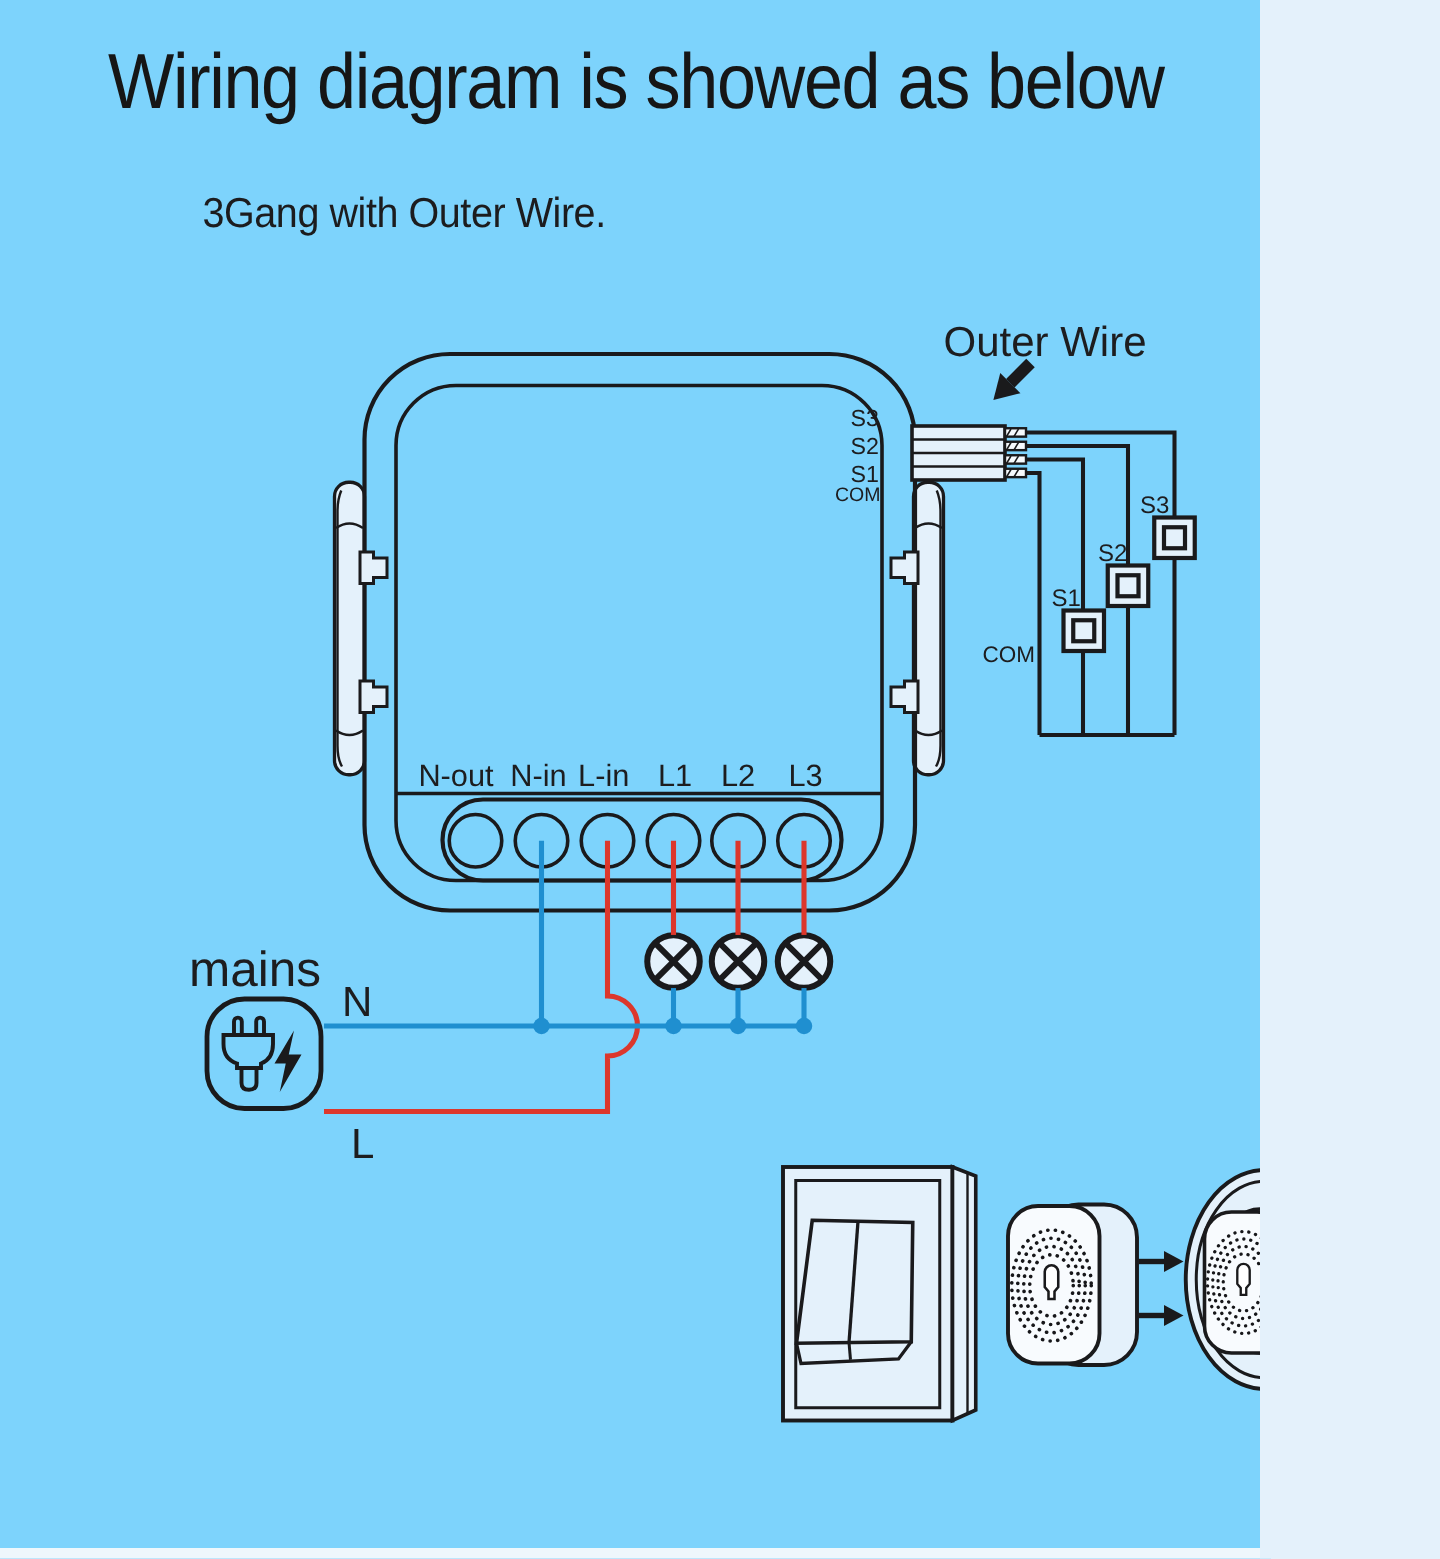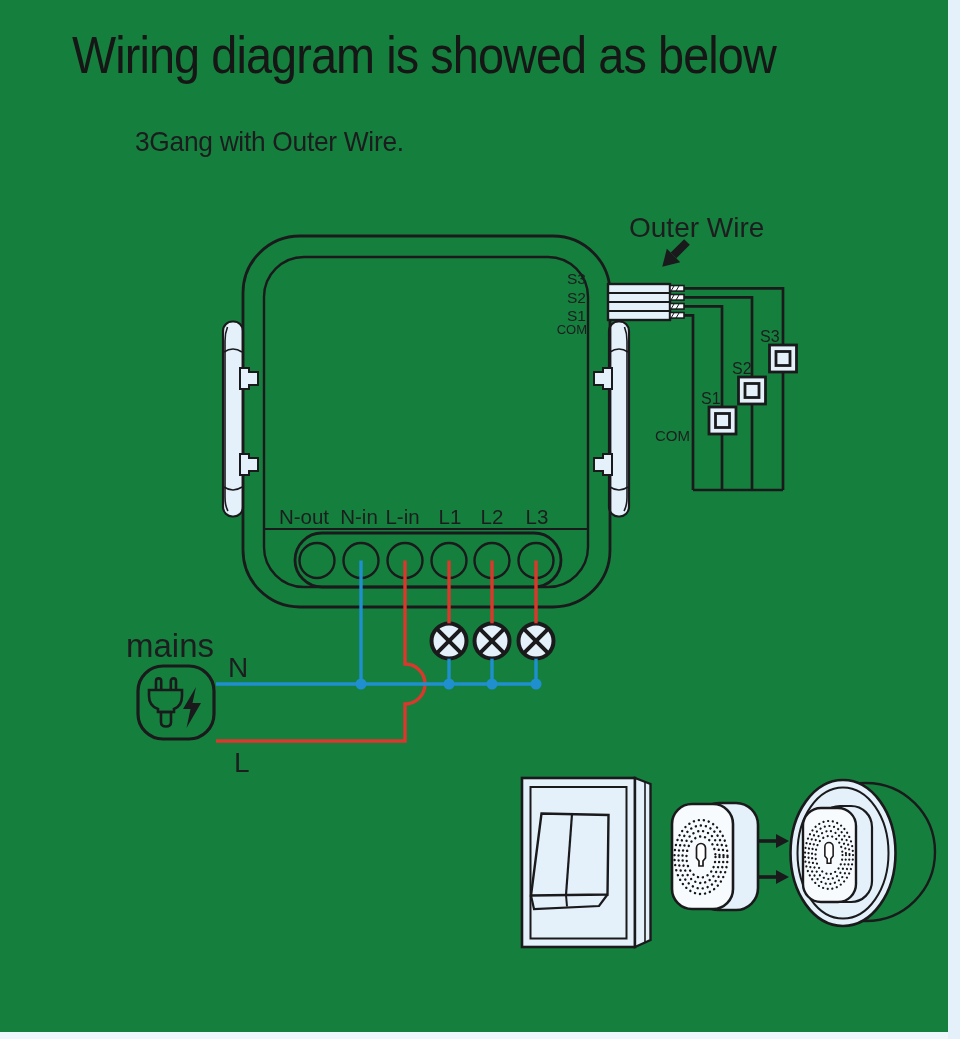--- a/index.html
+++ b/index.html
@@ -1,16 +1,16 @@
 <!DOCTYPE html>
 <html><head>
 <meta charset="utf-8">
 <style>
   html,body{margin:0;padding:0;background:#e4f1fb;}
-  .stage{position:relative;width:948px;height:1039px;background:#15803d;overflow:hidden;
+  .stage{position:relative;width:840px;height:1039px;background:#7dd3fc;overflow:hidden;
          font-family:"Liberation Sans",sans-serif;}
   .stage svg{position:absolute;left:0;top:0;}
   .title{position:absolute;left:72px;top:27px;font-size:52px;line-height:1.1;color:#161616;
          letter-spacing:-1px;white-space:nowrap;transform:scaleX(.9);transform-origin:left top;}
   .subtitle{position:absolute;left:135px;top:126px;font-size:28px;color:#1c1c1e;
             letter-spacing:-.3px;white-space:nowrap;transform:scaleX(.94);transform-origin:left top;}
   .bottom-strip{position:absolute;left:0;top:1032px;width:960px;height:7px;background:#eef7fc;}
   text{font-family:"Liberation Sans",sans-serif;fill:#1d1d1f;}
 </style>
 </head>

